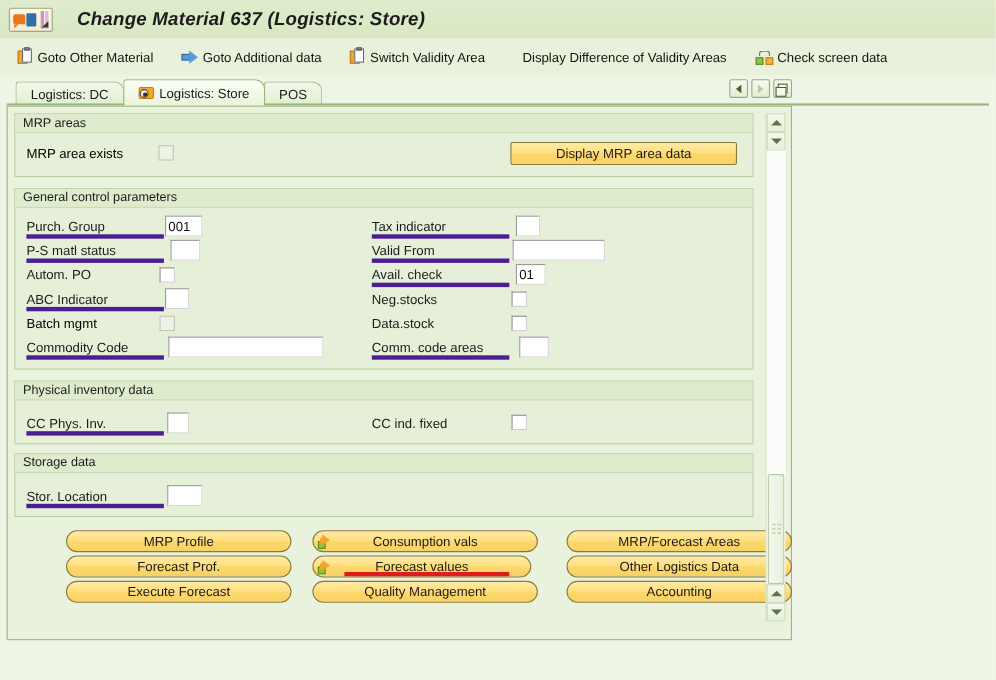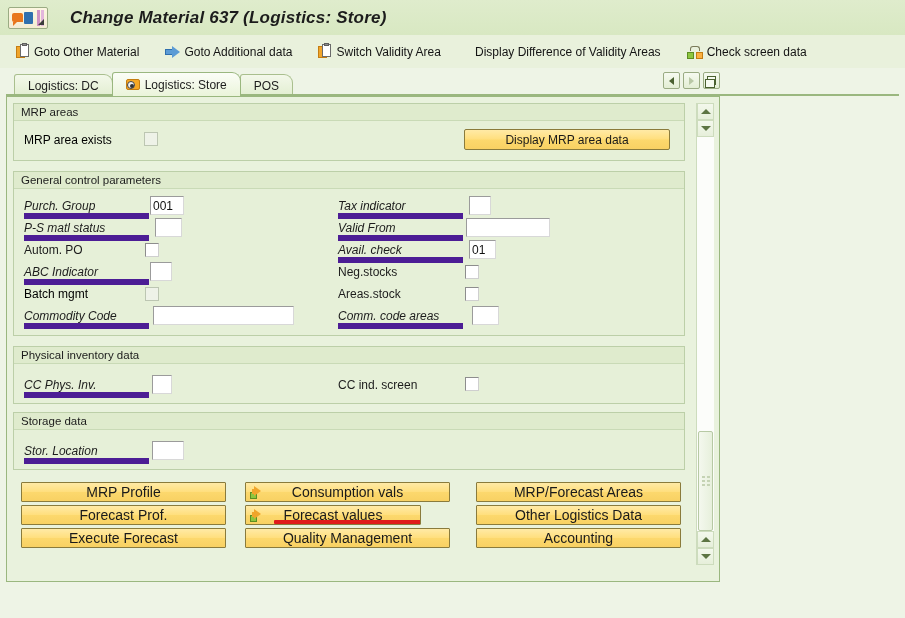--- a/index.html
+++ b/index.html
@@ -131,21 +131,21 @@
     height:17px; line-height:17px; padding-left:7px;
     background:#dfebcd; border-bottom:1px solid #c9dab6;
     font-size:11.5px; color:#1c1c1c;
   }
   .gbody { position:relative; }
 
   .field-label {
     position:absolute; font-size:12px; color:#1c1c1c; white-space:nowrap;
   }
   .field-label.dim { color:#000000; }
-  .lbl-underline { border-bottom:6px solid #4c1d95;font-style:italic; }
+  .lbl-underline { border-bottom:4px solid #4c1d95; }
 
   .inp {
     position:absolute; background:#ffffff;
     border-top:1px solid #9b9b9b; border-left:1px solid #9b9b9b;
     border-right:1px solid #d8d8d8; border-bottom:1px solid #d8d8d8;
     font-family:"Liberation Sans", sans-serif; font-size:12px;
     color:#111; padding:0 2px; line-height:17px; height:19px;
   }
   .chk {
     position:absolute; width:14px;height:14px; background:#ffffff;
@@ -160,24 +160,24 @@
     border:1px solid #8a7b3c; border-radius:2px;
     font-size:12px; color:#1a1a1a;
     display:flex; align-items:center; justify-content:center;
     cursor:default; white-space:nowrap;
   }
 
   
   .gridbtn {
     position:absolute; height:20px;
     background:linear-gradient(to bottom,#ffeaa6 0%, #ffdf7e 48%, #fcd86d 52%, #f8d163 100%);
-    border:1px solid #8a7b3c; border-radius:1px;
-    font-size:14px; color:#1a1a1a;
+    border:1px solid #8a7b3c; border-radius:10px;
+    font-size:12px; color:#1a1a1a;
     display:flex; align-items:center; justify-content:center;
-    cursor:default; white-space:nowrap; overflow:hidden;
+    cursor:default; white-space:nowrap; overflow:hidden;margin-left:39px;
   }
   .gridbtn .gico{
     position:absolute; left:4px; top:3px; width:13px;height:13px;
   }
   .gridbtn .gico .sq{position:absolute;left:0;bottom:0;width:7px;height:7px;background:#8dc63f;border:1px solid #5c8e21;}
   .gridbtn .gico .ar{position:absolute;left:4px;top:0;width:0;height:0;border-left:7px solid #f0a52b;border-top:5px solid transparent;border-bottom:5px solid transparent;}
   .gridbtn .gico .arbody{position:absolute;left:2px;top:3px;width:5px;height:5px;background:#f0a52b;}
   .redmark {
     position:absolute; height:4px; background:#e01b1b; border-radius:1px;
   }
@@ -337,34 +337,34 @@
 
         <div class="field-label lbl-underline" style="left:324px; top:32px; width:125px;">Valid From</div>
         <input class="inp" style="left: 452px; top: 29px; width: 84px;" value="">
 
         <div class="field-label lbl-underline" style="left:324px; top:54px; width:125px;">Avail. check</div>
         <input class="inp" style="left: 455px; top: 51px; width: 27px;" value="01">
 
         <div class="field-label" style="left:324px; top:76px;">Neg.stocks</div>
         <div class="chk" style="left:451px; top:76px;"></div>
 
-        <div class="field-label" style="left:324px; top:98px;">Areas.stock</div>
+        <div class="field-label" style="left:324px; top:98px;">Data.stock</div>
         <div class="chk" style="left:451px; top:98px;"></div>
 
         <div class="field-label lbl-underline" style="left:324px; top:120px; width:125px;">Comm. code areas</div>
         <input class="inp" style="left: 458px; top: 117px; width: 27px;" value="">
       </div>
     </div>
 
     <div class="group" style="top:243px; height:58px;">
       <div class="ghead">Physical inventory data</div>
       <div class="gbody" style="height:40px;">
         <div class="field-label lbl-underline" style="left:10px; top:14px; width:125px;">CC Phys. Inv.</div>
         <input class="inp" style="left: 138px; top: 11px; width: 20px;" value="">
-        <div class="field-label" style="left:324px; top:14px;">CC ind. screen</div>
+        <div class="field-label" style="left:324px; top:14px;">CC ind. fixed</div>
         <div class="chk" style="left:451px; top:13px;"></div>
       </div>
     </div>
 
     <div class="group" style="top:309px; height:58px;">
       <div class="ghead">Storage data</div>
       <div class="gbody" style="height:40px;">
         <div class="field-label lbl-underline" style="left:10px; top:14px; width:125px;">Stor. Location</div>
         <input class="inp" style="left: 138px; top: 11px; width: 32px;" value="">
       </div>
@@ -375,21 +375,21 @@
       <span class="gico">
           <span class="sq"></span>
           <span class="arbody"></span>
           <span class="ar"></span>
         </span>
       <span>Consumption vals</span>
     </div>
     <div class="gridbtn" style="left:463px; top:379px; width:205px;">MRP/Forecast Areas</div>
 
     <div class="gridbtn" style="left:8px;  top:402px; width:205px;">Forecast Prof.</div>
-    <div class="gridbtn" style="left:232px; top:402px; width:176px;">
+    <div class="gridbtn" style="left:232px; top:402px; width:199px;">
       <span class="gico">
           <span class="sq"></span>
           <span class="arbody"></span>
           <span class="ar"></span>
         </span>
       <span>Forecast values</span>
       <span class="redmark" style="left:28px; bottom:0px; width:150px;"></span>
     </div>
     <div class="gridbtn" style="left:463px; top:402px; width:205px;">Other Logistics Data</div>
 

